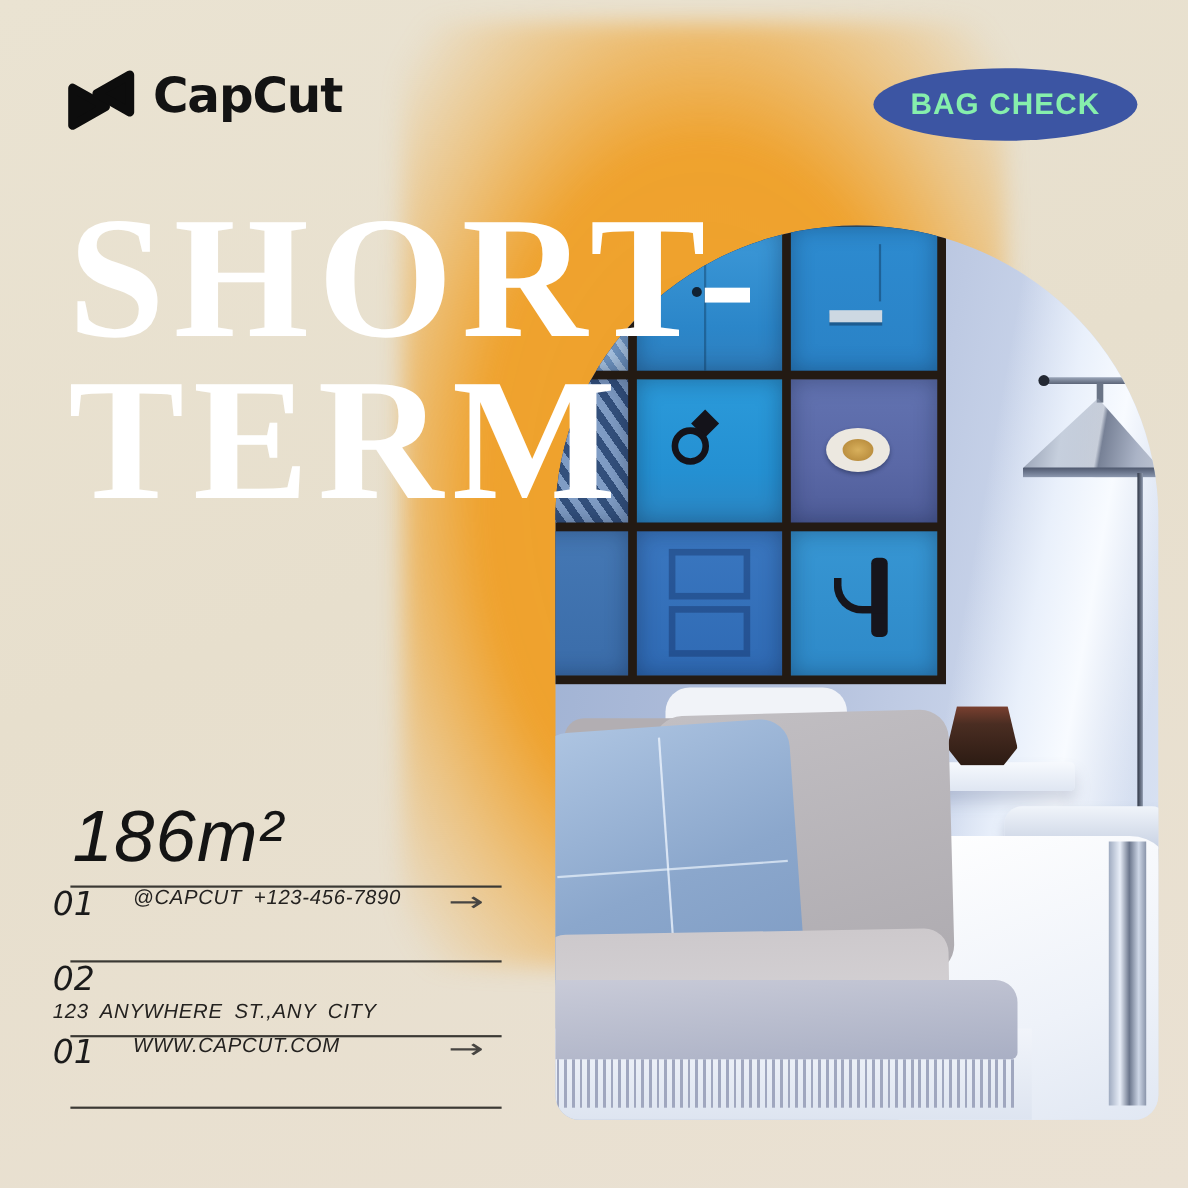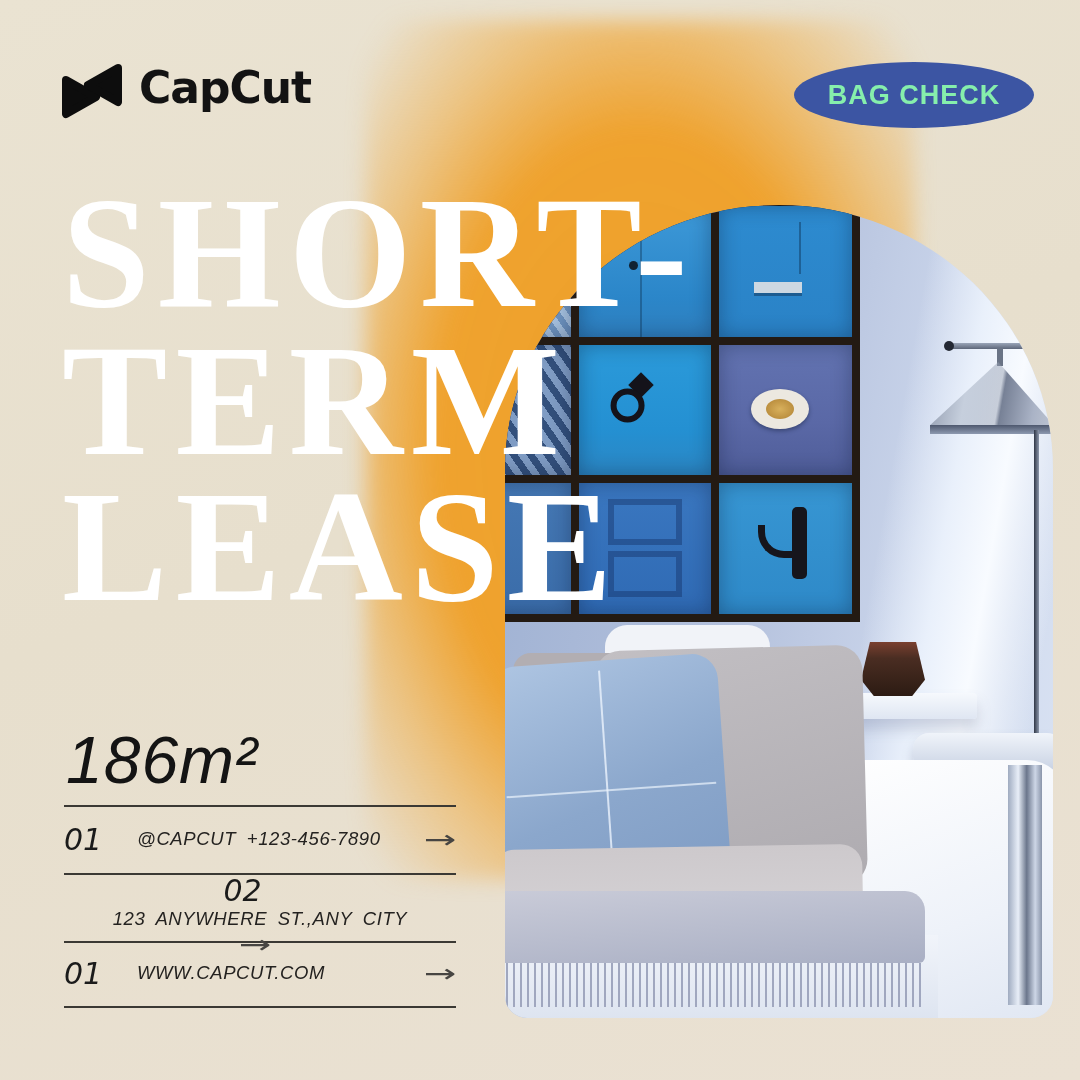--- a/index.html
+++ b/index.html
@@ -91,21 +91,21 @@
   
   .hline{position:absolute;left:62px;z-index:4;color:#ffffff;
     font-family:"Liberation Serif",serif;font-weight:700;font-size:158px;line-height:1;letter-spacing:8px;}
   .h1{top:174px;} .h2{top:322px;} .h3{top:468px;}
 
   
   .area{position:absolute;left:66px;top:722px;z-index:5;font-family:Liberation Sans, sans-serif;
     font-style:italic;font-size:66px;color:#141414;letter-spacing:1px;}
   .rule{position:absolute;left:64px;width:392px;height:2px;background:#3b3934;z-index:5;}
   .r1{top:805px;} .r2{top:873px;} .r3{top:941px;} .r4{top:1006px;}
-  .crow{position:absolute;left:64px;width:392px;height:68px;display:flex;align-items:center;z-index:5;cursor:pointer;}
+  .crow{position:absolute;left:48px;width:392px;height:68px;display:flex;z-index:5;cursor:pointer;}
   .row1{top:805px;} .row2{top:873px;flex-direction:column;} .row3{top:939px;}
   .num{width:73px;font-family:"DejaVu Sans",sans-serif;font-style:italic;font-size:30px;color:#1b1b1b;}
   .lbl{flex:1;font-style:italic;font-size:18.5px;color:#242220;letter-spacing:.6px;word-spacing:5px;}
   .arr{font-family:"DejaVu Sans",sans-serif;font-size:25px;color:#474542;transform:scaleX(1.55);transform-origin:100% 50%;}
 </style>
 </head>
 <body>
 
 <div class="canvas">
 
@@ -164,21 +164,20 @@
     <div class="cushion-grey"></div>
     <div class="pillow-blue"></div>
     <div class="seat"></div>
     <div class="couch-base"></div>
     <div class="blanket"></div>
     <div class="chrome-leg"></div>
   </div>
 
   <div class="hline h1">SHORT-</div>
   <div class="hline h2">TERM</div>
-  <div class="hline h3">LEASE</div>
 
   <div class="area">186m²</div>
 
   <div class="rule r1"></div>
   <div class="rule r2"></div>
   <div class="rule r3"></div>
   <div class="rule r4"></div>
 
   <div class="crow row1">
     <span class="num">01</span>

